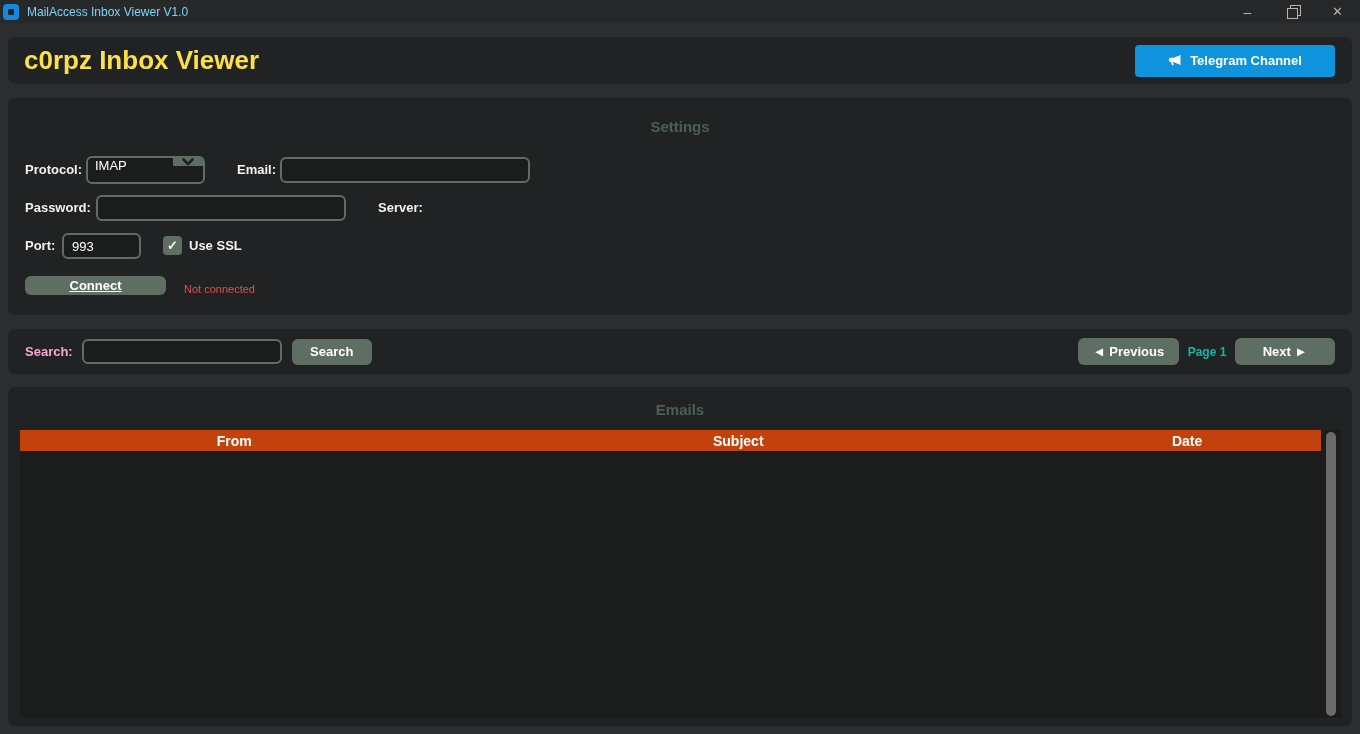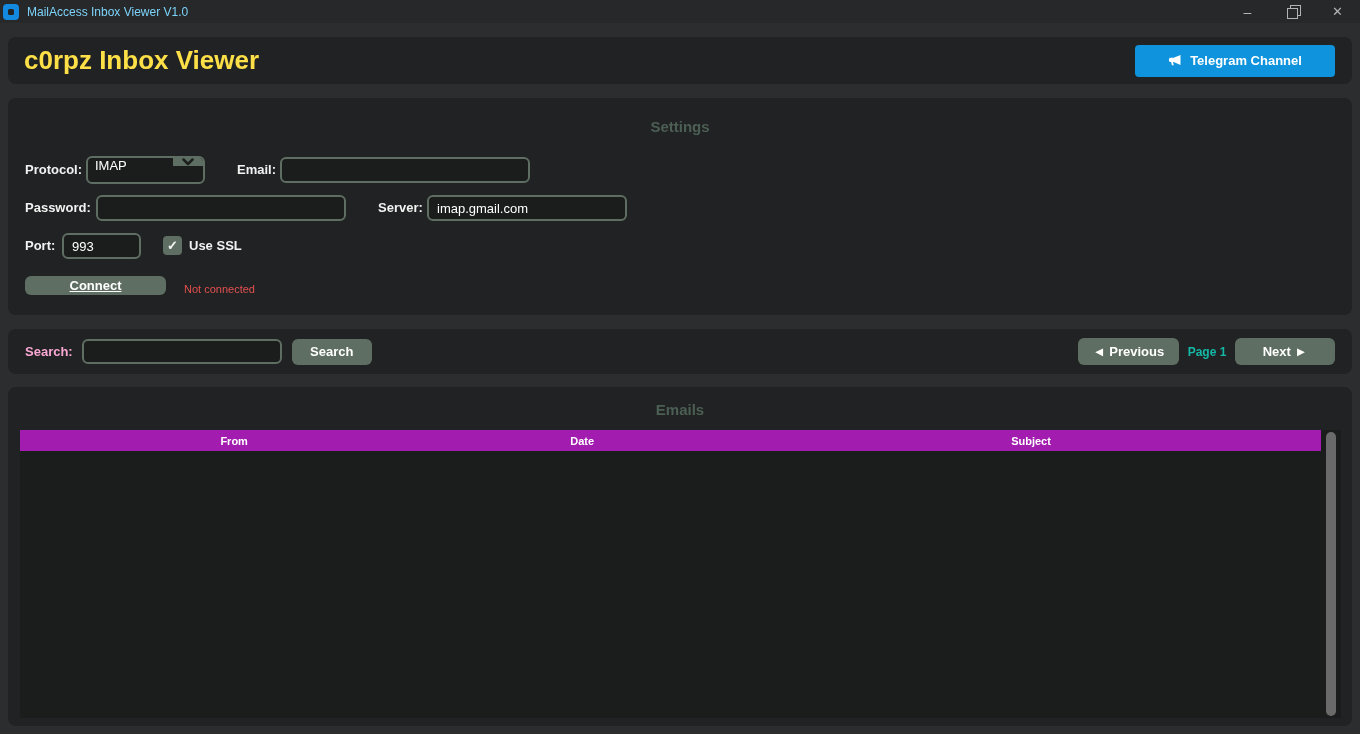--- a/index.html
+++ b/index.html
@@ -110,21 +110,21 @@
 
   
   .emails-panel { top:387px; height:339px; }
   .emails-heading { top:14px; }
   .table-wrap {
     position:absolute; left:12px; right:11px; top:43px; bottom:8px;
     background:#1b1d1c;
   }
   .table-header { position:absolute; left:0; top:0; right:20px; height:21px; display:flex; }
   .th {
-    background:#a21caf; color:#ffffff; font-size:11px; font-weight:700;
+    background:#c2410c; color:#ffffff; font-size:14px; font-weight:700;
     display:flex; align-items:center; justify-content:center; height:100%;padding-left:25px;
   }
   .col-from { width:31%; }
   .col-subject { width:46.5%; }
   .col-date { width:22.5%; }
   .table-body { position:absolute; left:0; top:21px; right:20px; bottom:0; }
   .scroll-track { position:absolute; right:0; top:0; bottom:0; width:19px; background:#1b1d1c; }
   .scroll-thumb {
     position:absolute; left:4px; top:2px; bottom:2px; width:10px;
     background:#6a6a6a; border-radius:5px; cursor:pointer;
@@ -172,21 +172,20 @@
           <path d="M1.5 1.5 L6 6 L10.5 1.5" stroke="#1d1f1e" stroke-width="2.5" fill="none" stroke-linecap="round" stroke-linejoin="round"></path>
         </svg>
     </span>
   </div>
   <span class="form-label" style="left:229px; top:64px;">Email:</span>
   <input class="tfield" style="left: 272px; top: 59px; width: 250px;" value="">
 
   <span class="form-label" style="left:17px; top:102px;">Password:</span>
   <input class="tfield" type="password" style="left: 88px; top: 97px; width: 250px;" value="">
   <span class="form-label" style="left:370px; top:102px;">Server:</span>
-  <input class="tfield" style="left: 419px; top: 97px; width: 200px;" value="imap.gmail.com">
 
   <span class="form-label" style="left:17px; top:140px;">Port:</span>
   <input class="tfield" style="left: 54px; top: 135px; width: 79px;" value="993">
   <div class="checkbox">
     <span>✓</span>
   </div>
   <span class="form-label" style="left:181px; top:140px;">Use SSL</span>
 
   <button class="btn connect-btn">Connect</button>
   <span class="status-text">Not connected</span>
@@ -201,21 +200,21 @@
     <span class="page-label">Page 1</span>
     <button class="btn next-btn">Next ►</button>
   </div>
 </div>
 
 <div class="panel emails-panel">
   <div class="section-heading emails-heading">Emails</div>
   <div class="table-wrap">
     <div class="table-header">
       <div class="th col-from">From</div>
+      <div class="th col-subject">Subject</div>
       <div class="th col-date">Date</div>
-      <div class="th col-subject">Subject</div>
     </div>
     <div class="table-body"></div>
     <div class="scroll-track">
       <div class="scroll-thumb"></div>
     </div>
   </div>
 </div>
 
 </body></html>

